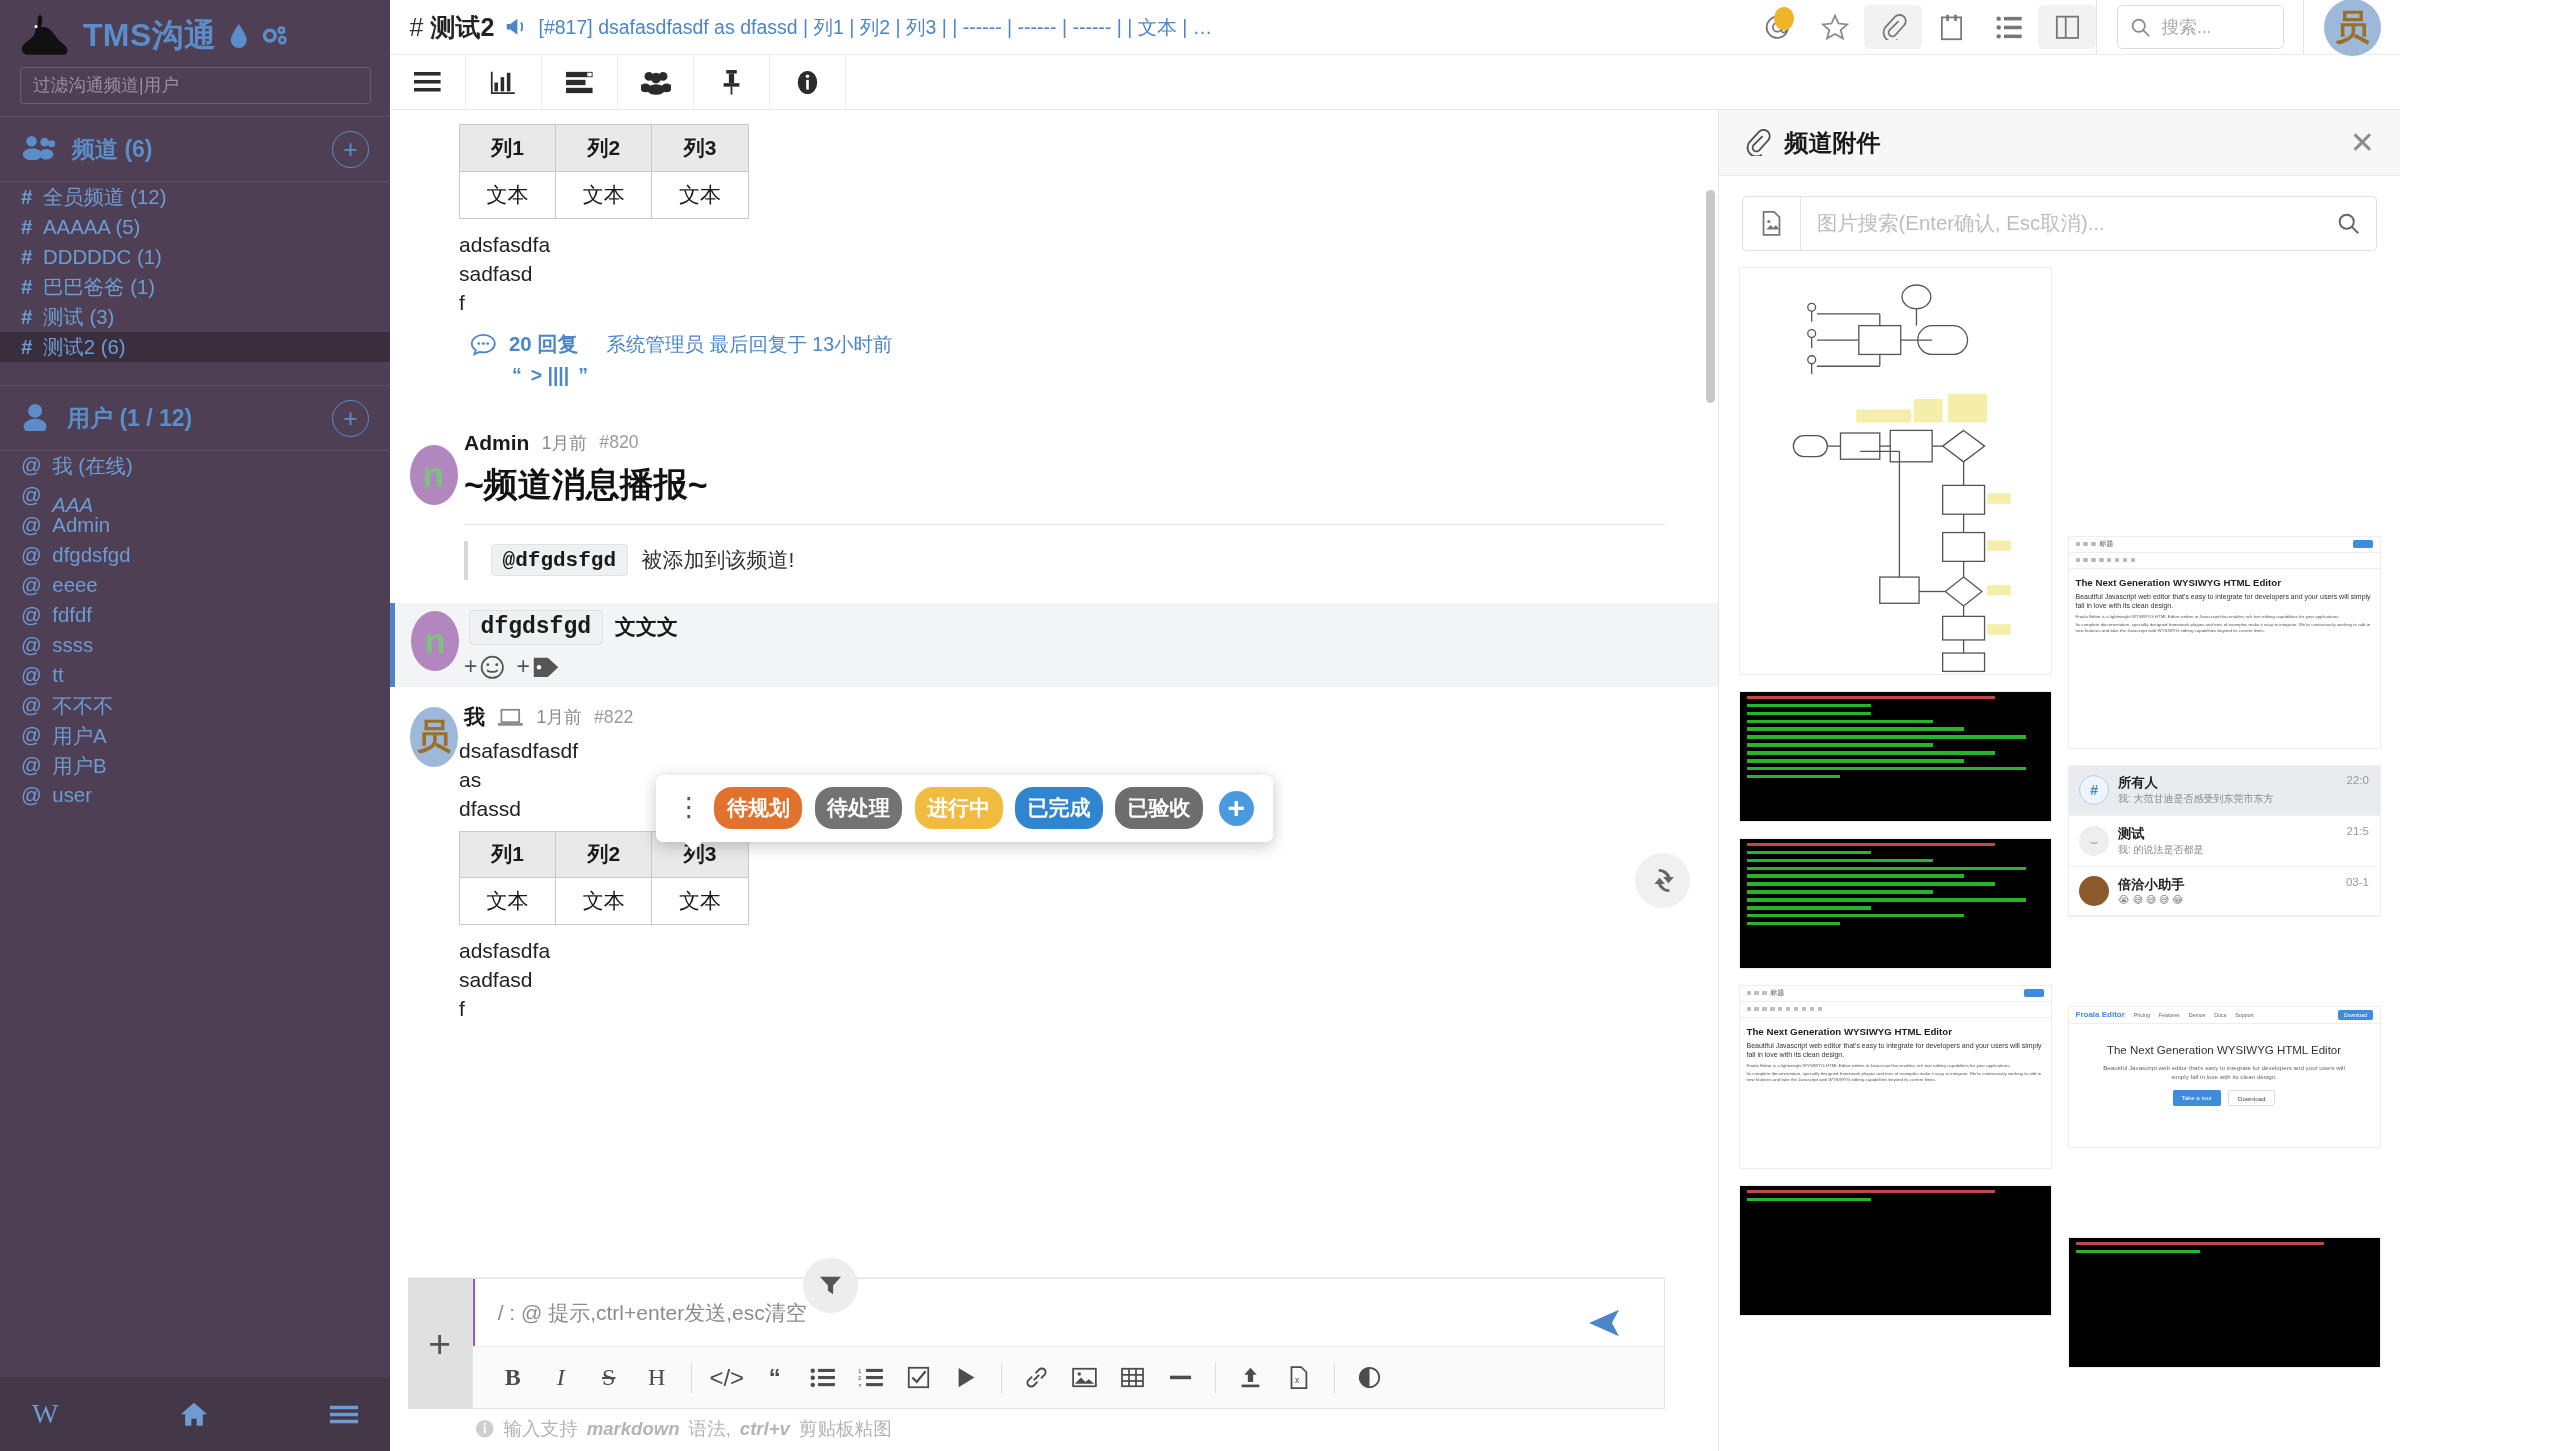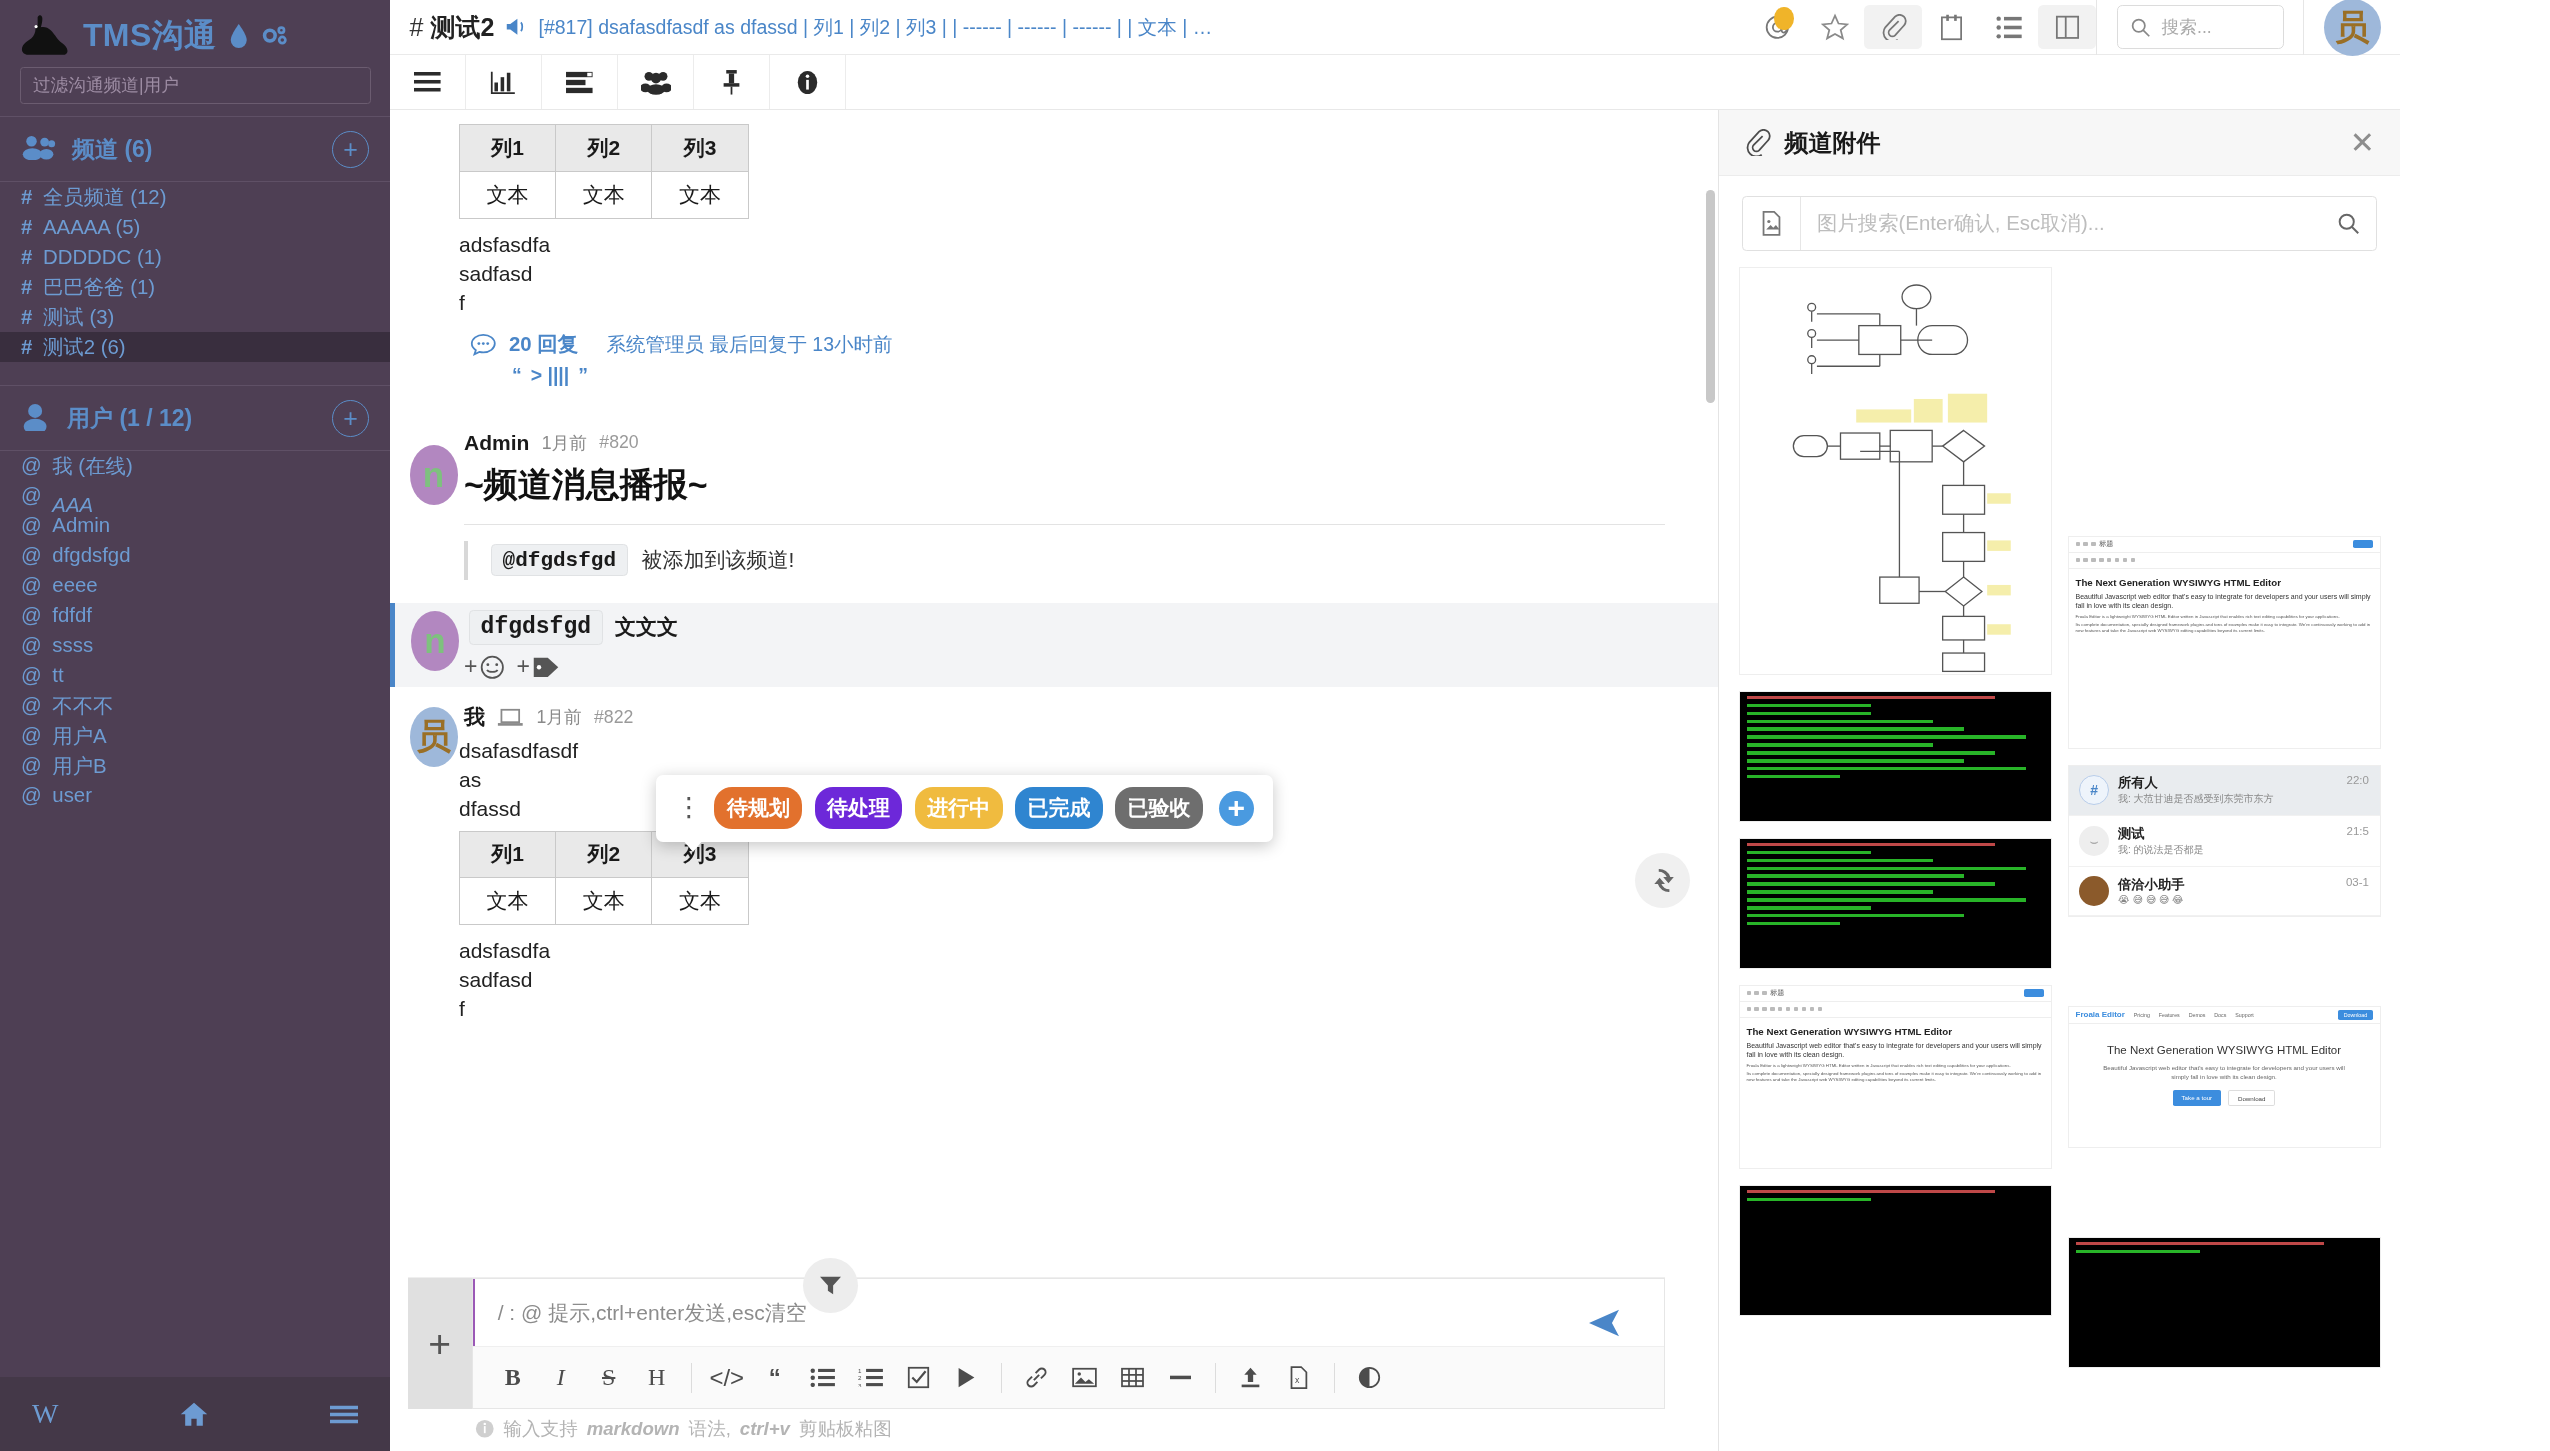--- a/index.html
+++ b/index.html
@@ -728,21 +728,21 @@
             <div class="mtext">sadfasd</div>
             <div class="mtext">f</div>
           </div>
 
           <div class="scrollbar-track"></div>
         </div>
 
         <div class="popup">
           <span class="popup-dots">⋮</span>
           <span class="tag-chip" style="background:#e2712d">待规划</span>
-          <span class="tag-chip" style="background:#6d28d9">待处理</span>
+          <span class="tag-chip" style="background:#737373">待处理</span>
           <span class="tag-chip" style="background:#f0bb3f">进行中</span>
           <span class="tag-chip" style="background:#2f85d0">已完成</span>
           <span class="tag-chip" style="background:#6e6e6e">已验收</span>
           <span class="popup-plus">+</span>
           <span class="popup-arrow"></span>
         </div>
 
         <div class="sync-btn">
           <svg width="26.6" height="25" viewBox="0 0 30 28">
               <path fill="#666" d="M15 4a10 10 0 0 1 9 6h-4l6 7 6-7h-4A13 13 0 0 0 15 1z" transform="translate(-4,0)"></path>

